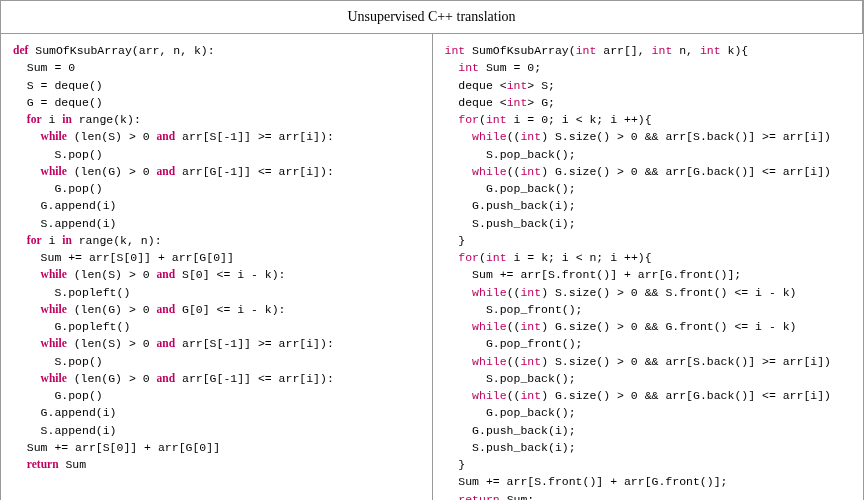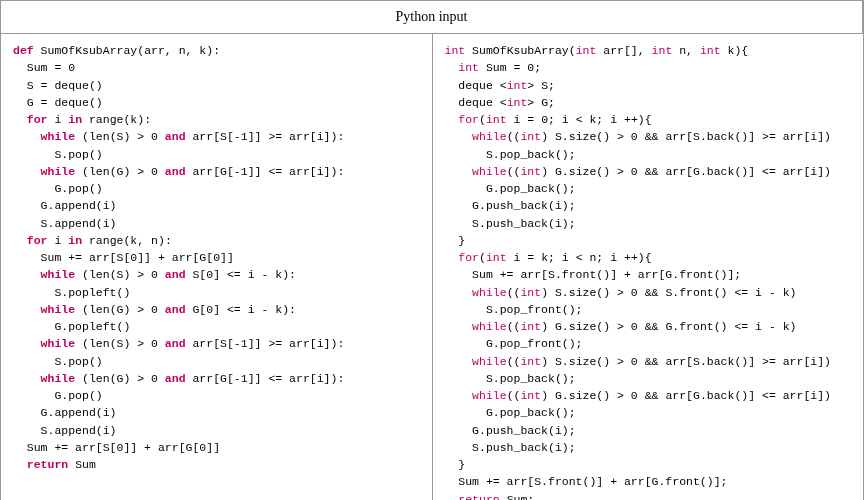--- a/index.html
+++ b/index.html
@@ -43,29 +43,29 @@
       vertical-align: top;
       line-height: 1.5;
       white-space: pre;
       font-family: 'Courier New', Courier, monospace;
       font-size: 11.5px;
       color: #000;
     }
     .code-panel:first-child {
       border-right: 1px solid #999;
     }
-    .keyword { color: #c00060; font-weight: bold; }
+    .keyword { color: #c00060; font-weight: bold; font-family: Liberation Serif, serif; }
     .cpp-keyword { color: #c00060; font-weight: normal; }
   </style>
 </head>
 <body>
 
 <div class="container">
   <div class="header-row">
-    <div class="header-cell">Python input</div>
+    <div class="header-cell">Unsupervised C++ translation</div>
   </div>
   <div class="content-row">
     <div class="code-panel"><span class="keyword">def</span> SumOfKsubArray(arr, n, k):
   Sum = 0
   S = deque()
   G = deque()
   <span class="keyword">for</span> i <span class="keyword">in</span> range(k):
     <span class="keyword">while</span> (len(S) &gt; 0 <span class="keyword">and</span> arr[S[-1]] &gt;= arr[i]):
       S.pop()
     <span class="keyword">while</span> (len(G) &gt; 0 <span class="keyword">and</span> arr[G[-1]] &lt;= arr[i]):

